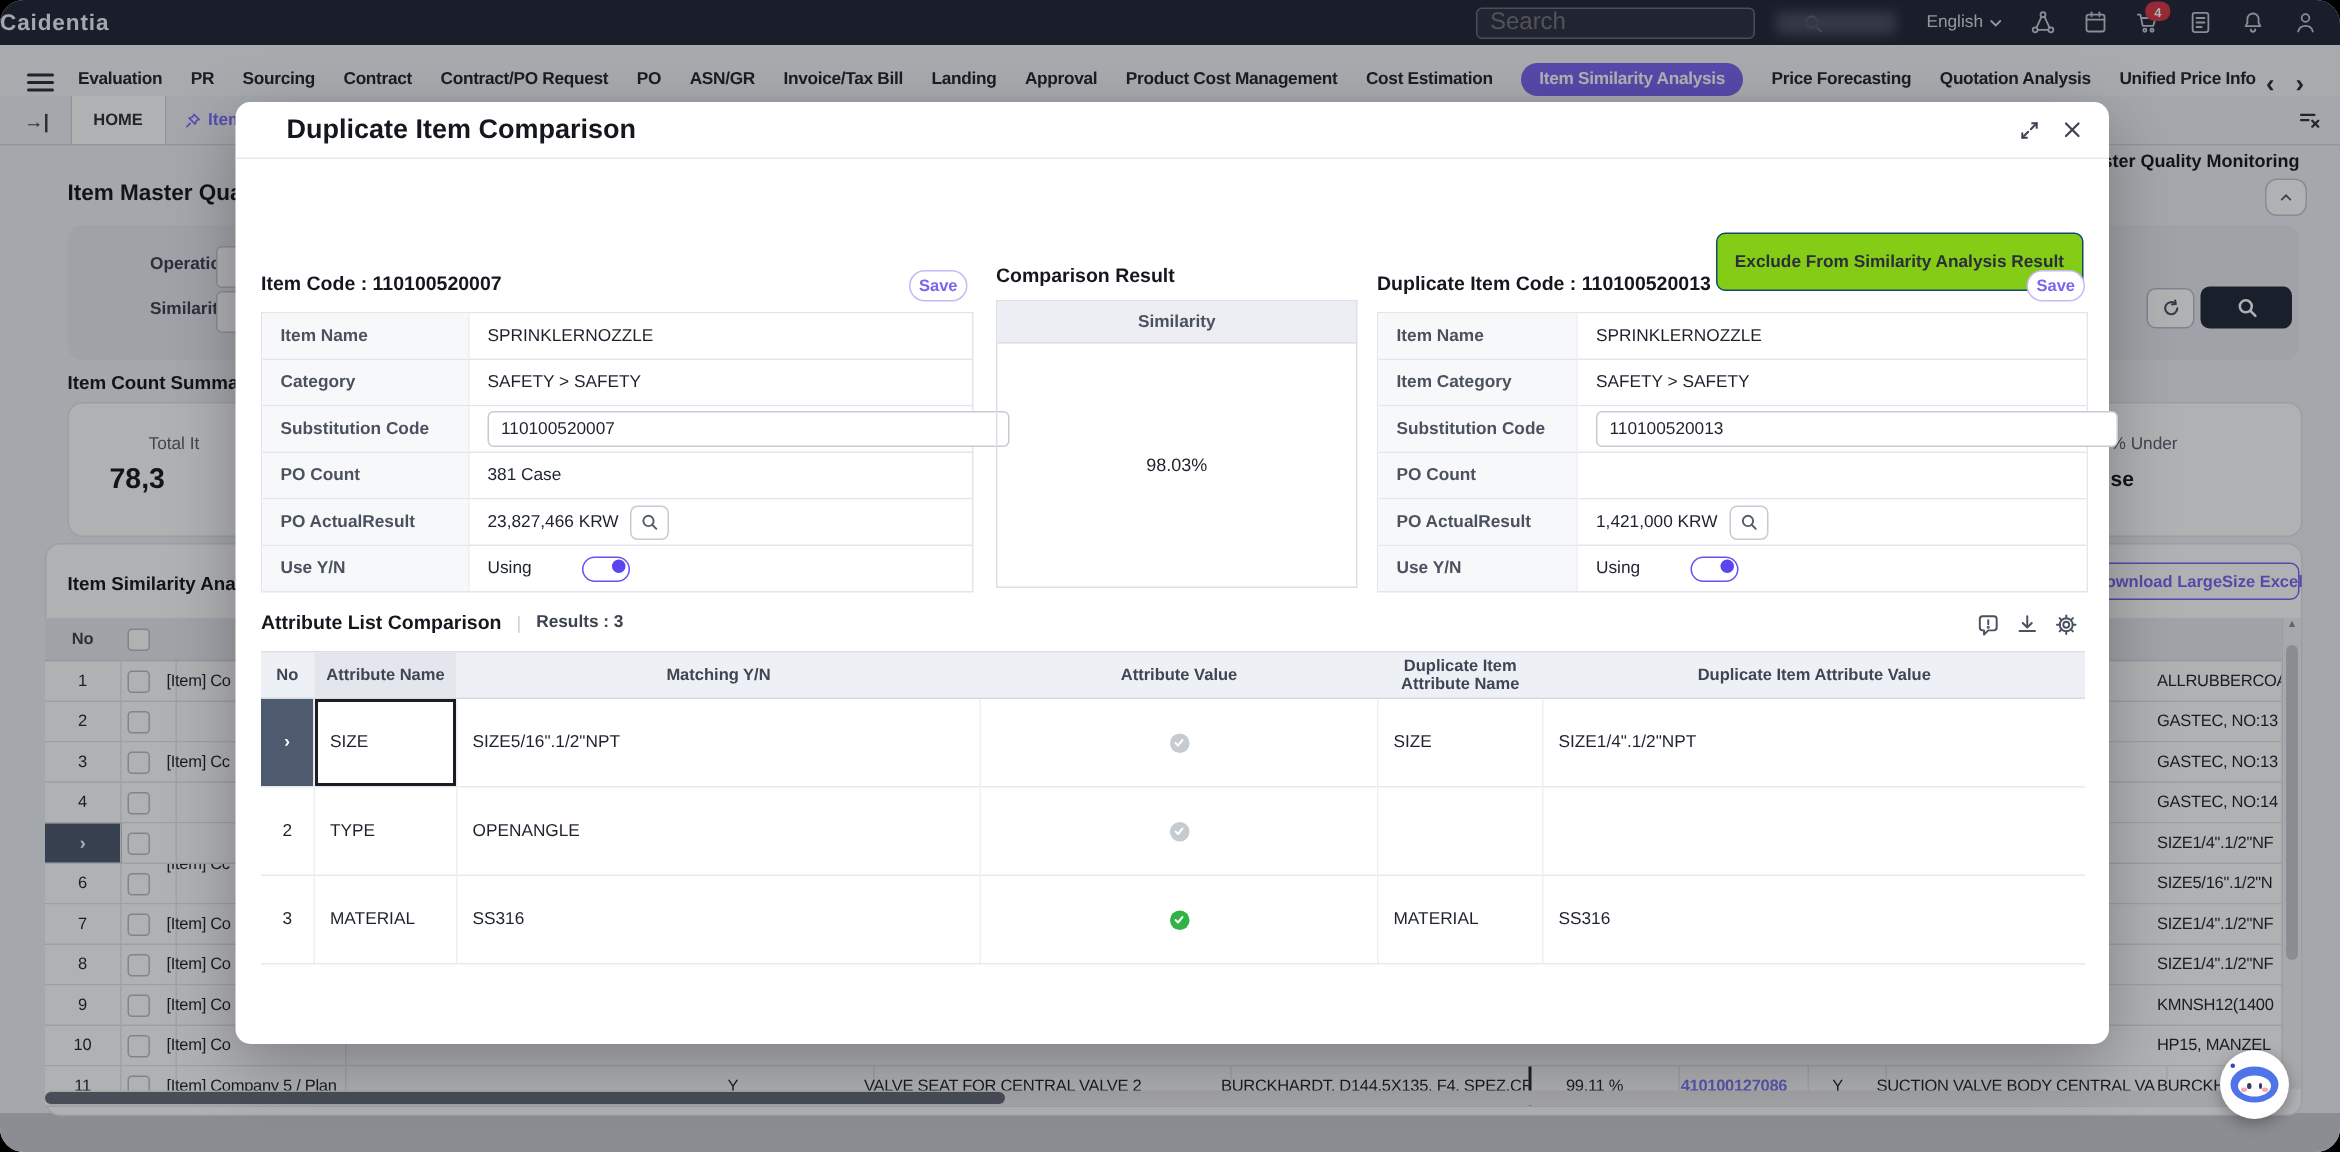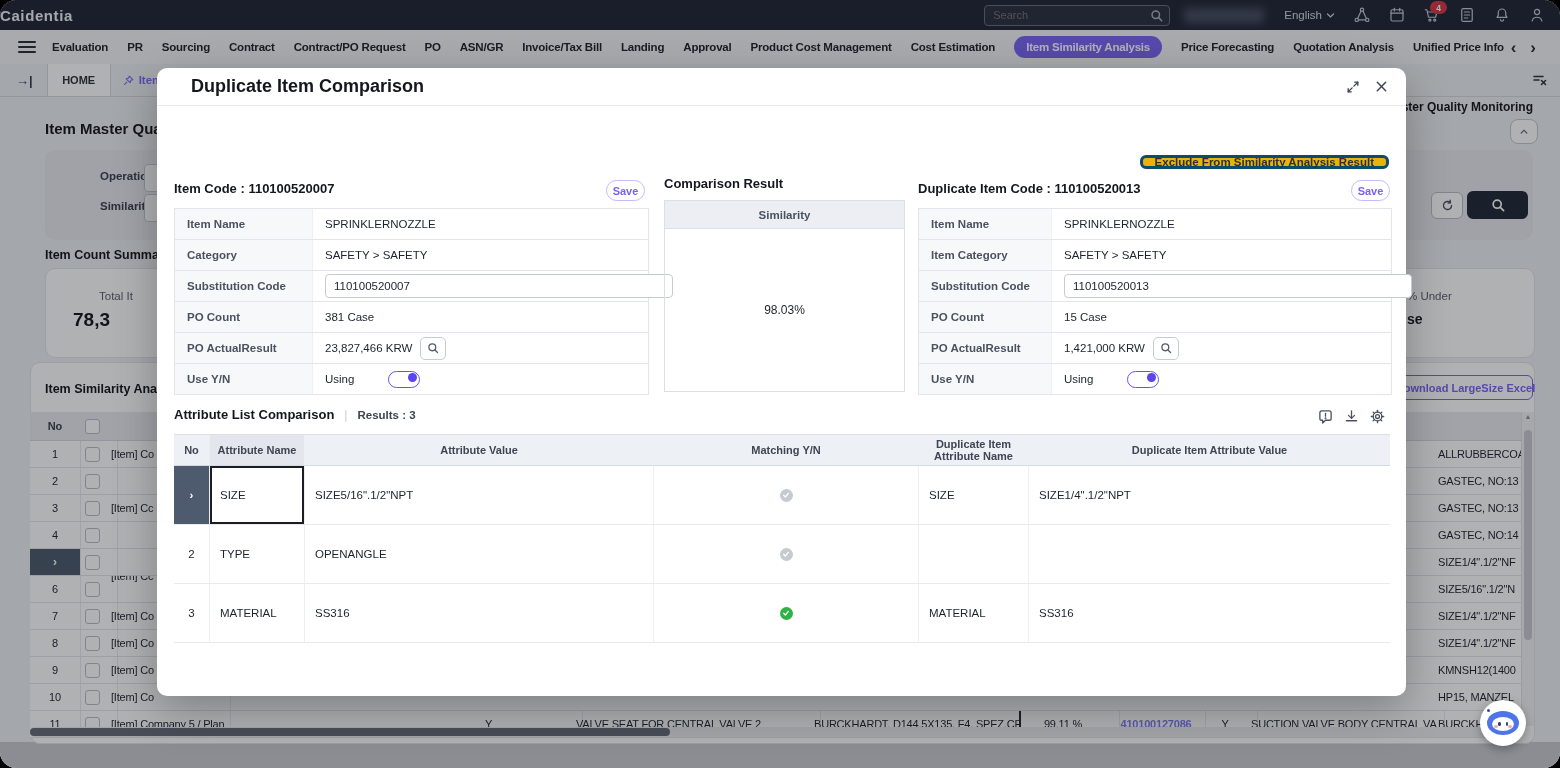--- a/index.html
+++ b/index.html
@@ -5,28 +5,28 @@
   html,body{margin:0;padding:0;background:#000;}
   body{font-family:"Liberation Sans", sans-serif;}
   .screen{position:relative;width:1560px;height:768px;border-radius:16px;overflow:hidden;background:#eef0f3;}
   svg{display:block;}
 
   
   .topbar{position:absolute;left:0;top:0;right:0;height:30px;background:#232735;display:flex;align-items:center;z-index:1;}
   .logo{font-size:15px;font-weight:600;letter-spacing:.6px;color:#eef0f6;}
   .tb-right{margin-left:auto;display:flex;align-items:center;gap:0;}
   .tb-search{display:flex;align-items:center;width:172px;height:19px;border:1px solid #676d7d;border-radius:4px;background:#2d3140;padding:0 6px;margin-right:14px;}
-  .tb-search input{flex:1;border:0;outline:0;background:transparent;color:#cfd3dd;font-size:11px;font-family:inherit;}
+  .tb-search input{flex:1;border:0;outline:0;background:transparent;color:#cfd3dd;font-size:16px;font-family:inherit;}
   .blurname{width:80px;height:15px;border-radius:3px;background:#4a4f63;filter:blur(4px);margin-right:20px;}
   .lang{display:flex;align-items:center;gap:4px;color:#d6d9e2;font-size:11.5px;margin-right:18px;cursor:pointer;}
   .tbicon{position:relative;width:18px;height:18px;color:#c6cad6;margin-right:17px;cursor:pointer;}
   .badge{position:absolute;top:-5px;right:-6px;min-width:13px;height:13px;border-radius:7px;background:#d93844;color:#fff;font-size:8.5px;font-weight:700;display:flex;align-items:center;justify-content:center;padding:0 2px;}
 
   
-  .navbar{position:absolute;left:0;top:30px;right:0;height:34px;background:#f4f5f8;border-bottom:1px solid #d9dbe0;display:flex;align-items:center;padding:0 14px;z-index:1;}
+  .navbar{position:absolute;left:0;top:30px;right:0;height:34px;background:#f4f5f8;border-bottom:1px solid #d9dbe0;display:flex;align-items:flex-end;padding:0 14px;z-index:1;}
   .burger{width:18px;margin:0 16px 0 4px;cursor:pointer;}
   .burger span{display:block;height:2px;background:#2a2e38;margin:3px 0;border-radius:1px;}
   .navitems{display:flex;align-items:center;gap:19px;font-size:11.5px;font-weight:700;color:#23262f;letter-spacing:-.2px;white-space:nowrap;}
   .navitem{cursor:pointer;}
   .navpill{background:#7a66f2;color:#fff;padding:5px 12px;border-radius:15px;}
   .navchev{margin-left:auto;display:flex;gap:14px;color:#2a2e38;font-size:17px;font-weight:700;padding-right:10px;}
   .navchev span{cursor:pointer;line-height:1;}
 
   
   .tabstrip{position:absolute;left:0;top:64px;right:0;height:32px;background:#eef0f3;border-bottom:1px solid #d6d8dd;display:flex;align-items:center;z-index:1;}
@@ -83,21 +83,21 @@
   .footerstrip{position:absolute;left:0;top:742px;right:0;bottom:0;background:#c9cbd0;z-index:0;}
 
   
   .backdrop{position:absolute;inset:0;background:rgba(10,12,18,.32);z-index:40;}
   .modal{position:absolute;left:157px;top:68px;width:1249px;height:628px;background:#fff;border-radius:10px;box-shadow:0 14px 44px rgba(0,0,0,.28);z-index:50;}
   .m-header{position:relative;height:37px;border-bottom:1px solid #e8e9ee;display:flex;align-items:center;padding:0 18px;}
   .m-title{font-size:18px;font-weight:700;color:#15171e;margin-left:16px;}
   .m-hicons{margin-left:auto;display:flex;gap:15px;color:#3f4450;}
   .m-hicons span{cursor:pointer;}
   .m-body{position:relative;height:590px;}
-  .exclude{position:absolute;right:17px;top:49px;height:14px;padding:0 12px;border:3px solid #0c4a6e;border-radius:6px;background:#eab308;font-size:11.5px;font-weight:700;color:#2b2f3a;display:flex;align-items:center;cursor:pointer;white-space:nowrap;}
+  .exclude{position:absolute;right:17px;top:49px;height:39px;padding:0 12px;border:1px solid #0c4a6e;border-radius:6px;background:#84cc16;font-size:11.5px;font-weight:700;color:#2b2f3a;display:flex;align-items:center;cursor:pointer;white-space:nowrap;}
   .ptitle{position:absolute;font-size:13px;font-weight:700;color:#15171e;white-space:nowrap;}
   .savebtn{position:absolute;width:39px;height:21px;border:1px solid #c6baf9;border-radius:11px;background:#fff;color:#7a63f1;font-size:11px;font-weight:700;display:flex;align-items:center;justify-content:center;cursor:pointer;}
   .itable{position:absolute;border:1px solid #e3e5ea;border-bottom:0;}
   .itrow{display:flex;height:30px;border-bottom:1px solid #e3e5ea;background:#fff;}
   .itlabel{width:125px;flex:none;background:#f7f8fa;display:flex;align-items:center;padding-left:12px;font-size:11.5px;font-weight:700;color:#4a5260;border-right:1px solid #eef0f3;}
   .itlabel.w120{width:120px;}
   .itvalue{flex:1;display:flex;align-items:center;padding-left:12px;font-size:11.5px;color:#1d222c;gap:6px;}
   .subinput{width:330px;height:22px;border:1px solid #c6cbd3;border-radius:4px;font-size:11.5px;font-family:inherit;padding:0 8px;color:#1d222c;outline:0;}
   .lookupbtn{width:26px;height:23px;border:1px solid #c6cbd3;border-radius:5px;background:#fff;display:flex;align-items:center;justify-content:center;color:#555c68;cursor:pointer;}
   .toggle{position:relative;width:30px;height:15px;border:1.5px solid #6552ef;border-radius:9px;background:#fff;margin-left:28px;cursor:pointer;}
@@ -510,21 +510,20 @@
           <div class="itvalue">SAFETY &gt; SAFETY</div>
         </div>
         <div class="itrow">
           <div class="itlabel w120">Substitution Code</div>
           <div class="itvalue">
               <input class="subinput" value="110100520013" style="">
             </div>
         </div>
         <div class="itrow">
           <div class="itlabel w120">PO Count</div>
-          <div class="itvalue">15 Case</div>
         </div>
         <div class="itrow">
           <div class="itlabel w120">PO ActualResult</div>
           <div class="itvalue">
             <span>1,421,000 KRW</span>
             <button class="lookupbtn" style="margin-left:2px;">
               <svg width="12" height="12" viewBox="0 0 14 14" fill="none" stroke="currentColor" stroke-width="1.5" stroke-linecap="round">
                   <circle cx="6.2" cy="6.2" r="4"></circle>
                   <line x1="9.3" y1="9.3" x2="12.3" y2="12.3"></line>
                 </svg>
@@ -573,22 +572,22 @@
               <line x1="3.3" y1="12.7" x2="4.7" y2="11.3"></line>
               <line x1="11.3" y1="4.7" x2="12.7" y2="3.3"></line>
             </svg>
         </span>
       </div>
 
       <div class="atable">
         <div class="arow ahead">
           <div class="acell">No</div>
           <div class="acell hdr-name">Attribute Name</div>
+          <div class="acell">Matching Y/N</div>
           <div class="acell">Attribute Value</div>
-          <div class="acell">Matching Y/N</div>
           <div class="acell">Duplicate Item Attribute Name</div>
           <div class="acell">Duplicate Item Attribute Value</div>
         </div>
         <div class="arow">
           <div class="acell acenter sel-no">
               <span>›</span>
             </div>
           <div class="acell focuscell">SIZE</div>
           <div class="acell">SIZE5/16".1/2"NPT</div>
           <div class="acell acenter">

